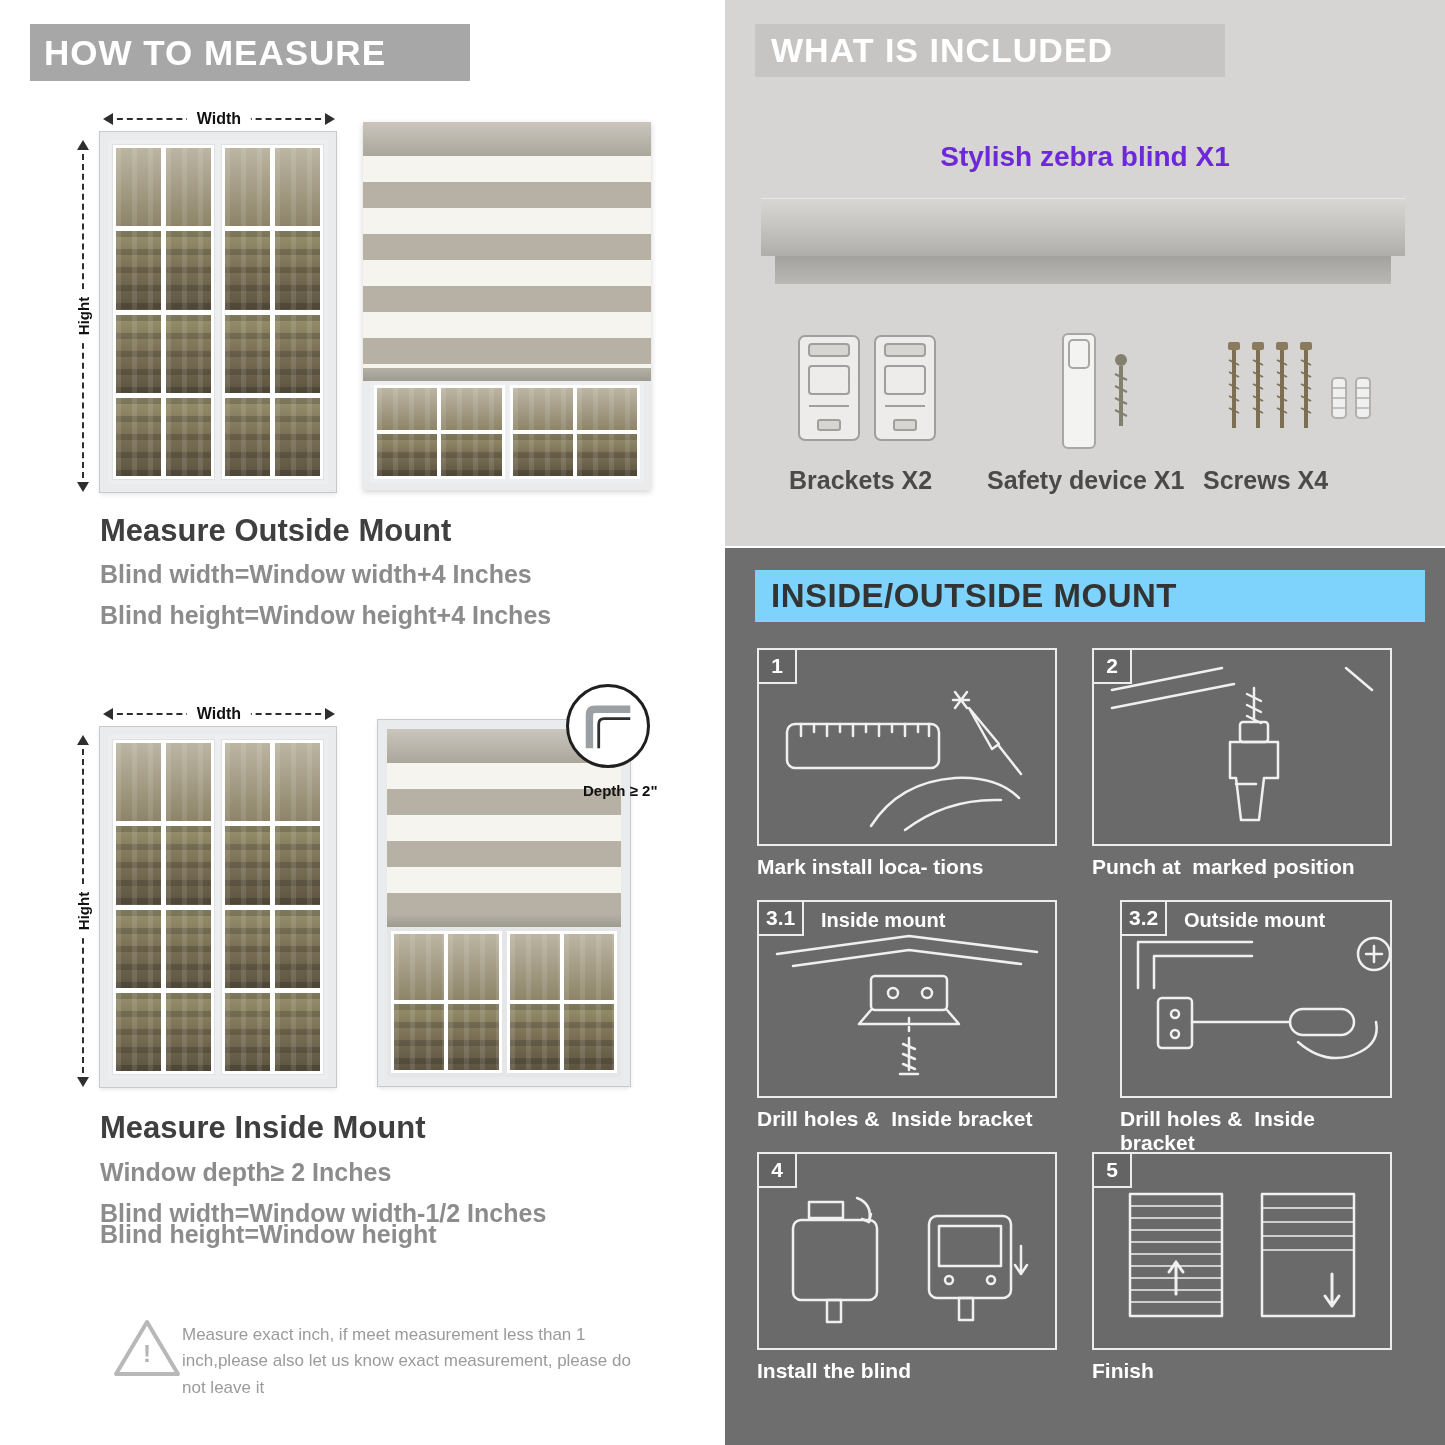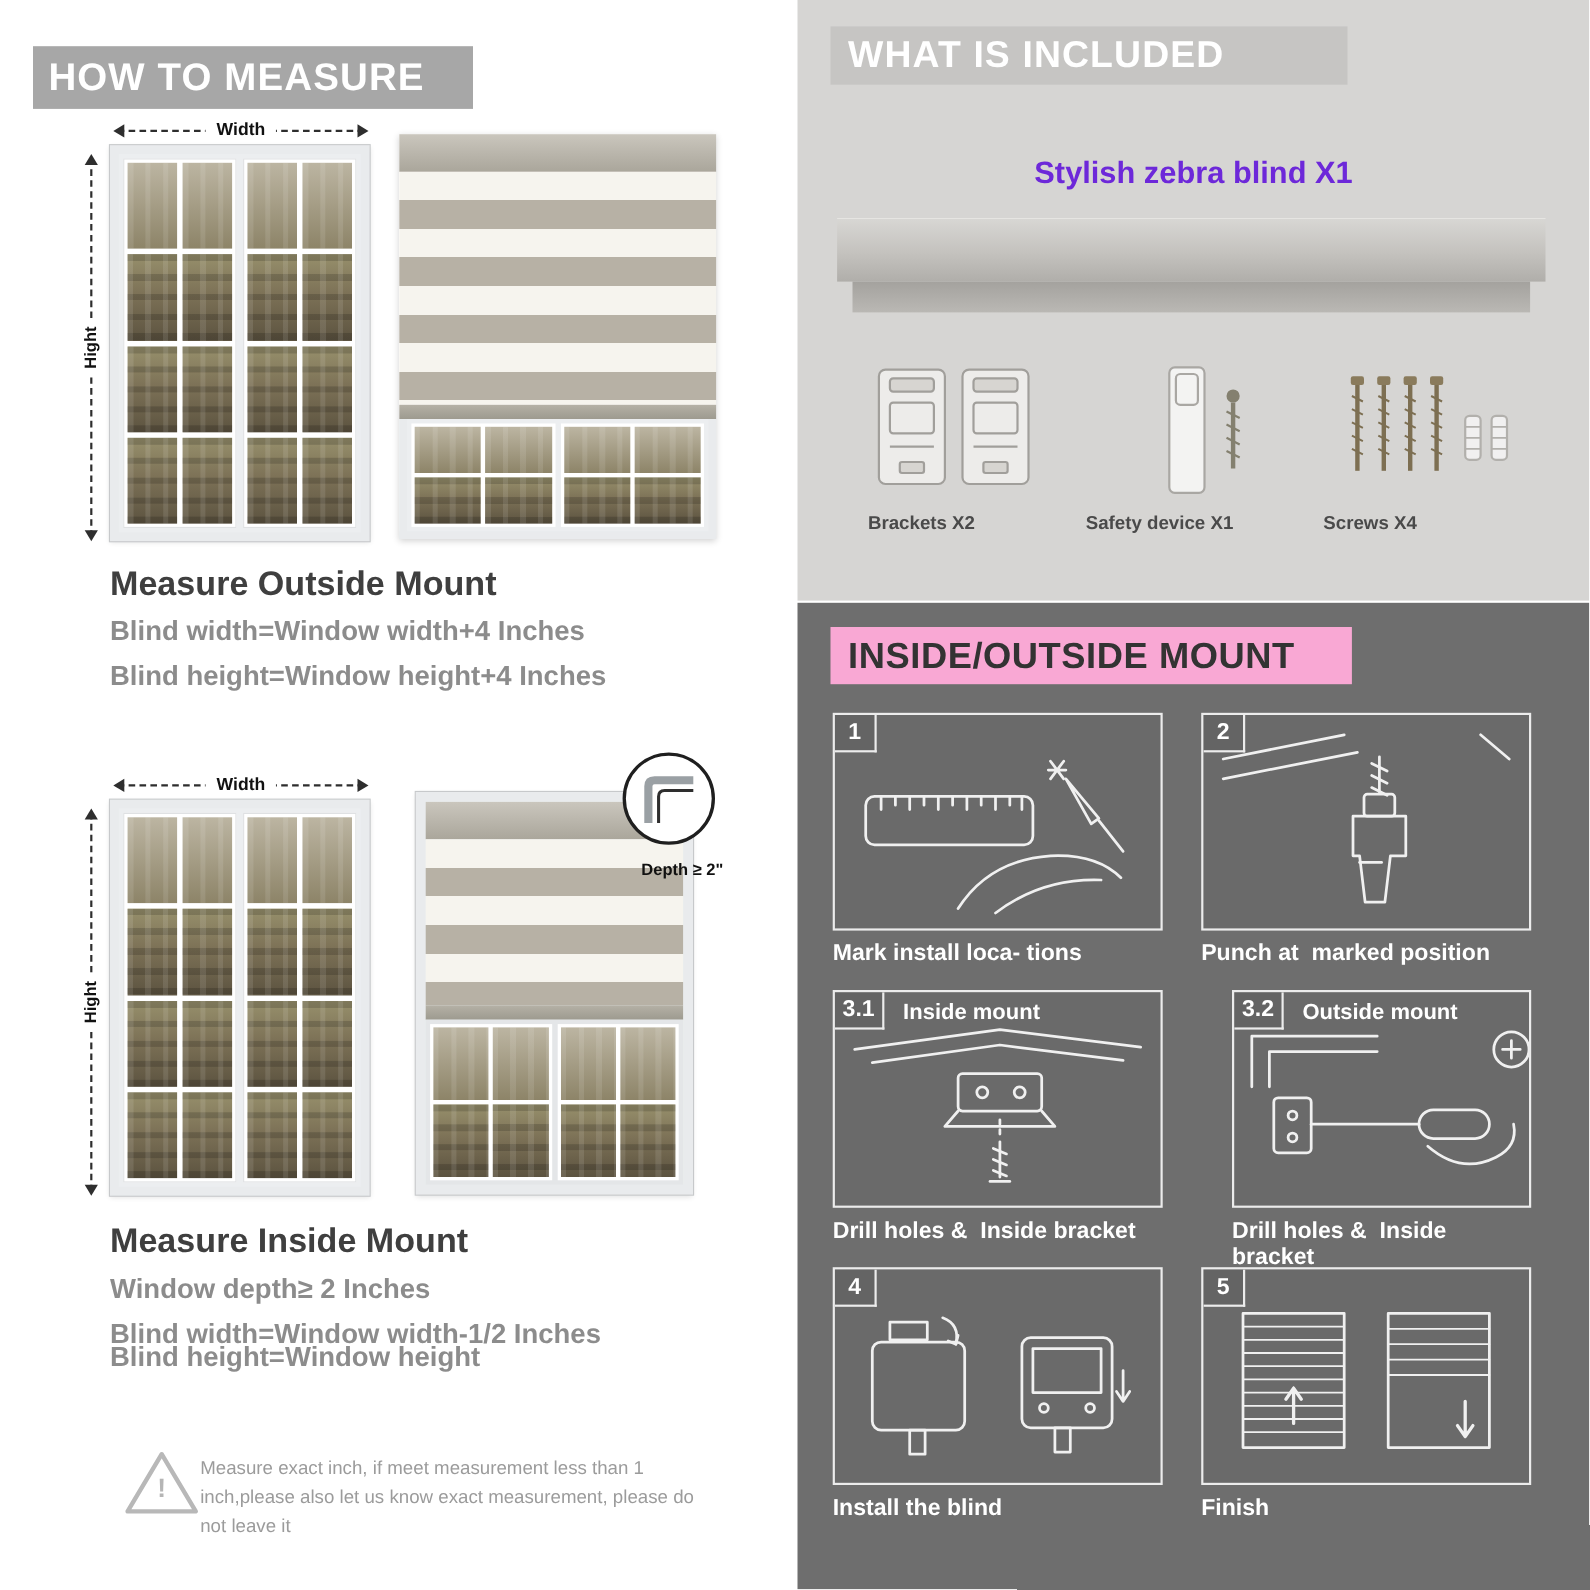--- a/index.html
+++ b/index.html
@@ -1,22 +1,22 @@
 <!DOCTYPE html>
 <html><head>
 <meta charset="utf-8">
 <style>
   *{margin:0;padding:0;box-sizing:border-box;}
   html,body{width:1445px;}
   body{font-family:"Liberation Sans",sans-serif;background:#fff;}
   .page{position:relative;width:1445px;height:1445px;background:#fff;overflow:hidden;}
 
   
-  .howto-banner{position:absolute;left:30px;top:24px;width:400px;height:57px;background:#a7a7a7;
-    color:#fff;font-size:35px;font-weight:bold;display:flex;align-items:center;padding-left:14px;letter-spacing:1px;margin-top:18px;}
+  .howto-banner{position:absolute;left:30px;top:24px;width:440px;height:57px;background:#a7a7a7;
+    color:#fff;font-size:35px;font-weight:bold;display:flex;align-items:center;padding-left:14px;letter-spacing:1px;}
 
   
   .window-photo{position:absolute;background:#eceef0;border:8px solid #e9ebed;outline:1px solid #c7c9cb;
     display:flex;gap:6px;padding:4px;box-shadow:0 2px 5px rgba(0,0,0,.12);}
   .sash{flex:1;background:#fff;display:grid;grid-template-columns:1fr 1fr;grid-template-rows:repeat(4,1fr);
     gap:5px;padding:3px;border:1px solid #dfe1e3;}
   .pane{background:
     repeating-linear-gradient(90deg,rgba(255,255,255,.10) 0 5px,transparent 5px 16px),
     repeating-linear-gradient(180deg,rgba(0,0,0,.16) 0 6px,transparent 6px 18px),
     linear-gradient(180deg,#97906c 0%,#7d7257 45%,#5c5340 100%);}
@@ -69,25 +69,25 @@
 
   
   .included-section{position:absolute;left:725px;top:0;width:720px;height:546px;background:#d6d5d3;}
   .included-banner{position:absolute;left:30px;top:24px;width:470px;height:53px;background:#c6c5c3;
     color:#fff;font-size:34px;font-weight:bold;display:flex;align-items:center;padding-left:16px;letter-spacing:1px;}
   .product-label{position:absolute;left:0;top:141px;width:100%;text-align:center;font-size:28px;font-weight:bold;color:#6d28d9;}
   .headrail{position:absolute;left:36px;top:198px;width:644px;}
   .rail-top{height:58px;background:linear-gradient(180deg,#d8d7d4 0%,#c4c2be 55%,#b0aeaa 100%);box-shadow:inset 0 1px 0 #e6e5e2;}
   .rail-bottom{height:28px;margin:0 14px;background:linear-gradient(180deg,#a4a29e,#bab8b4);}
   .inc-item-icon{position:absolute;top:330px;}
-  .inc-label{position:absolute;top:466px;font-size:17px;font-weight:bold;color:#4a4a4a;}
+  .inc-label{position:absolute;top:466px;font-size:25px;font-weight:bold;color:#4a4a4a;}
 
   
   .mount-section{position:absolute;left:725px;top:548px;width:720px;height:897px;background:#6e6e6e;}
-  .mount-banner{position:absolute;left:30px;top:22px;width:474px;height:52px;background:#f9a8d4;
+  .mount-banner{position:absolute;left:30px;top:22px;width:670px;height:52px;background:#7dd3fc;
     color:#333;font-size:33px;font-weight:bold;display:flex;align-items:center;padding-left:16px;letter-spacing:.5px;}
   .step{position:absolute;width:300px;}
   .step .panel{position:relative;height:198px;border:2px solid #ececec;background:#6a6a6a;overflow:hidden;}
   .step .panel svg{position:absolute;left:0;top:0;}
   .step .num-tab{position:absolute;top:0;left:0;min-width:38px;height:34px;padding:0 7px;
     border-right:2px solid #ececec;border-bottom:2px solid #ececec;display:flex;align-items:center;justify-content:center;
     color:#fff;font-weight:bold;font-size:21px;background:rgba(0,0,0,.05);z-index:2;}
   .step .panel-title{position:absolute;top:7px;left:62px;color:#fff;font-weight:bold;font-size:20px;z-index:2;}
   .step .caption{margin-top:9px;color:#fff;font-weight:bold;font-size:21px;white-space:pre-wrap;}
   .s-pos-0{left:32px;top:100px;} .s-pos-1{left:367px;top:100px;}

